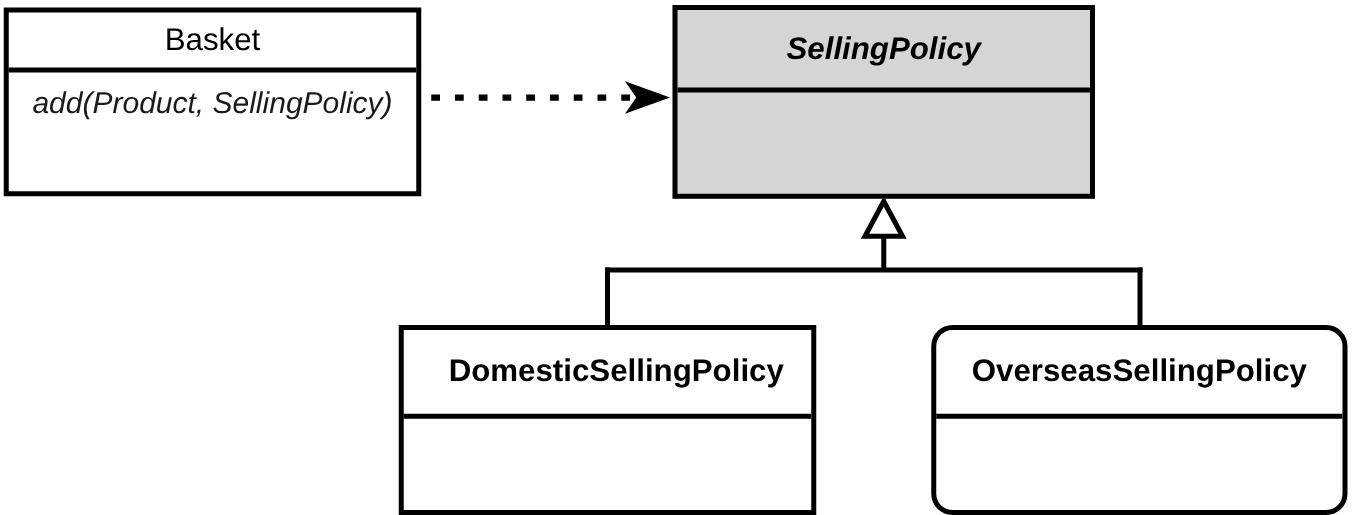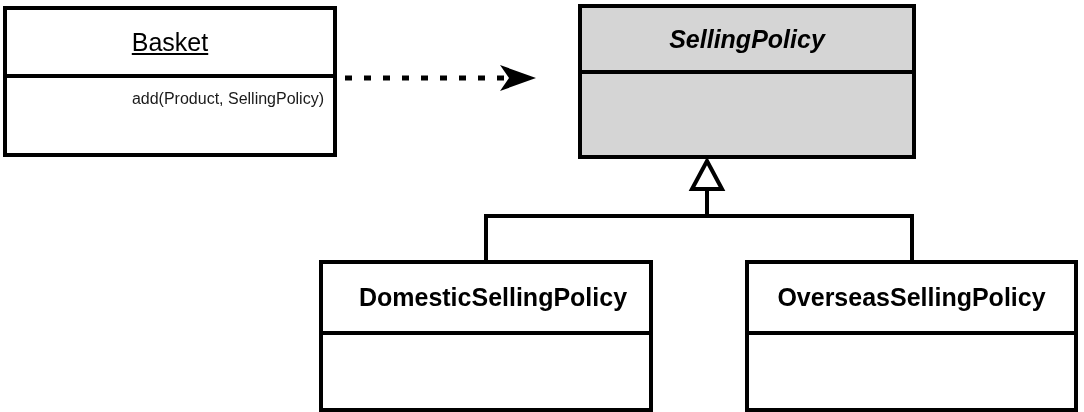--- a/index.html
+++ b/index.html
@@ -49,26 +49,27 @@
   }
   .compartment-divider {
     height: 4px;
     background: #000000;
     flex: none;
   }
   .members {
     box-sizing: border-box;
     flex: 1 1 auto;
     padding: 12px 9px 0 9px;
-    font-size: 16px;
+    font-size: 24px;
     color: #1a1a1a;
     line-height: 1.1;
-    text-align: right;
+    text-align: center;
     white-space: nowrap;
     overflow: hidden;
+    font-style: italic;
   }
   .members.empty {
     padding: 0;
   }
   #edges {
     position: absolute;
     left: 0;
     top: 0;
     width: 1084px;
     height: 412px;
@@ -92,37 +93,37 @@
     <g>
       <path d="M 707 161 L 722 189 L 692 189 Z" fill="#ffffff" stroke="#000000" stroke-width="4" stroke-linejoin="miter"></path>
       <line x1="707" y1="189" x2="707" y2="216" stroke="#000000" stroke-width="4"></line>
       <line x1="484" y1="216" x2="914" y2="216" stroke="#000000" stroke-width="4"></line>
       <line x1="486" y1="214" x2="486" y2="262" stroke="#000000" stroke-width="4"></line>
       <line x1="912" y1="214" x2="912" y2="262" stroke="#000000" stroke-width="4"></line>
     </g>
   </svg>
 
   <div class="uml-class" style="left:3px; top:6px; width:334px; height:151px;">
-    <div class="class-name" style="height:64px;text-decoration:underline;">Basket</div>
+    <div class="class-name" style="height:44px;">Basket</div>
     <div class="compartment-divider"></div>
     <div class="members">
       <div>add(Product, SellingPolicy)</div>
     </div>
   </div>
 
-  <div class="uml-class shaded" style="left:538px; top:4px; width:338px; height:155px;margin-left:40px;">
+  <div class="uml-class shaded" style="left:538px; top:4px; width:338px; height:155px;">
     <div class="class-name bold-italic" style="height:62px;">SellingPolicy</div>
     <div class="compartment-divider"></div>
   </div>
 
   <div class="uml-class" style="left:319px; top:260px; width:334px; height:152px;">
     <div class="class-name bold" style="height:67px;margin-left:14px;">DomesticSellingPolicy</div>
     <div class="compartment-divider"></div>
     <div class="members empty"></div>
   </div>
 
-  <div class="uml-class" style="left:745px; top:260px; width:333px; height:152px;">
+  <div class="uml-class" style="left:745px; top:260px; width:333px; height:152px;border-radius:17px;">
     <div class="class-name bold" style="height:67px;">OverseasSellingPolicy</div>
     <div class="compartment-divider"></div>
     <div class="members empty"></div>
   </div>
 
 </div>
 
 </body></html>

